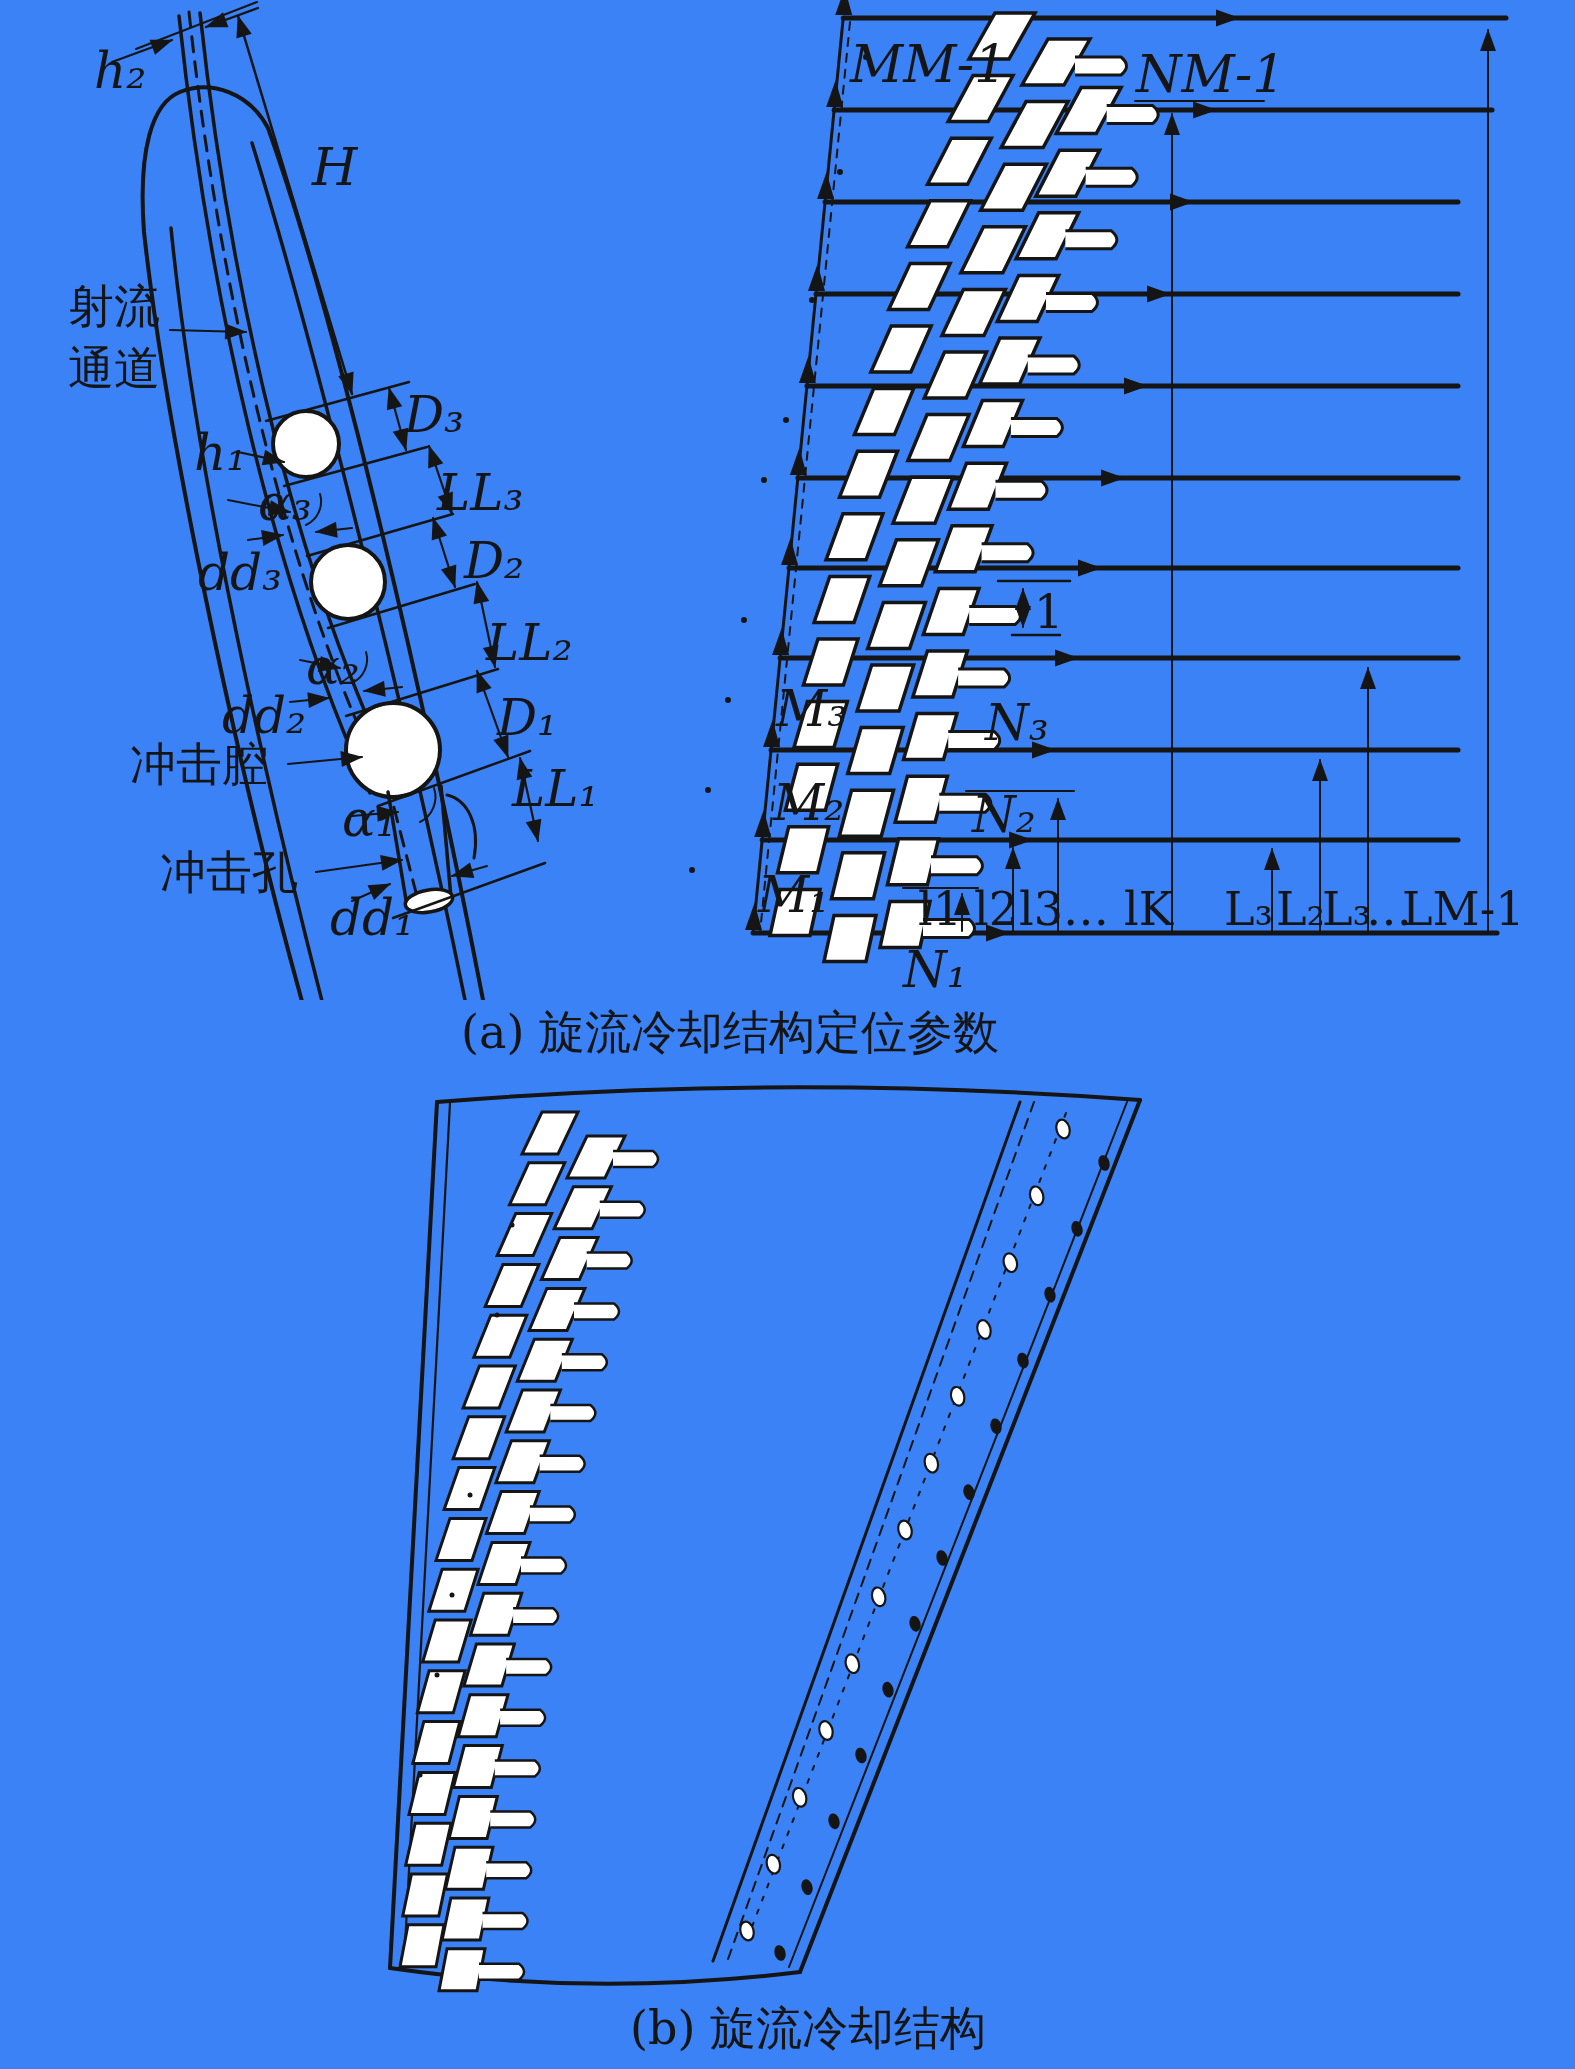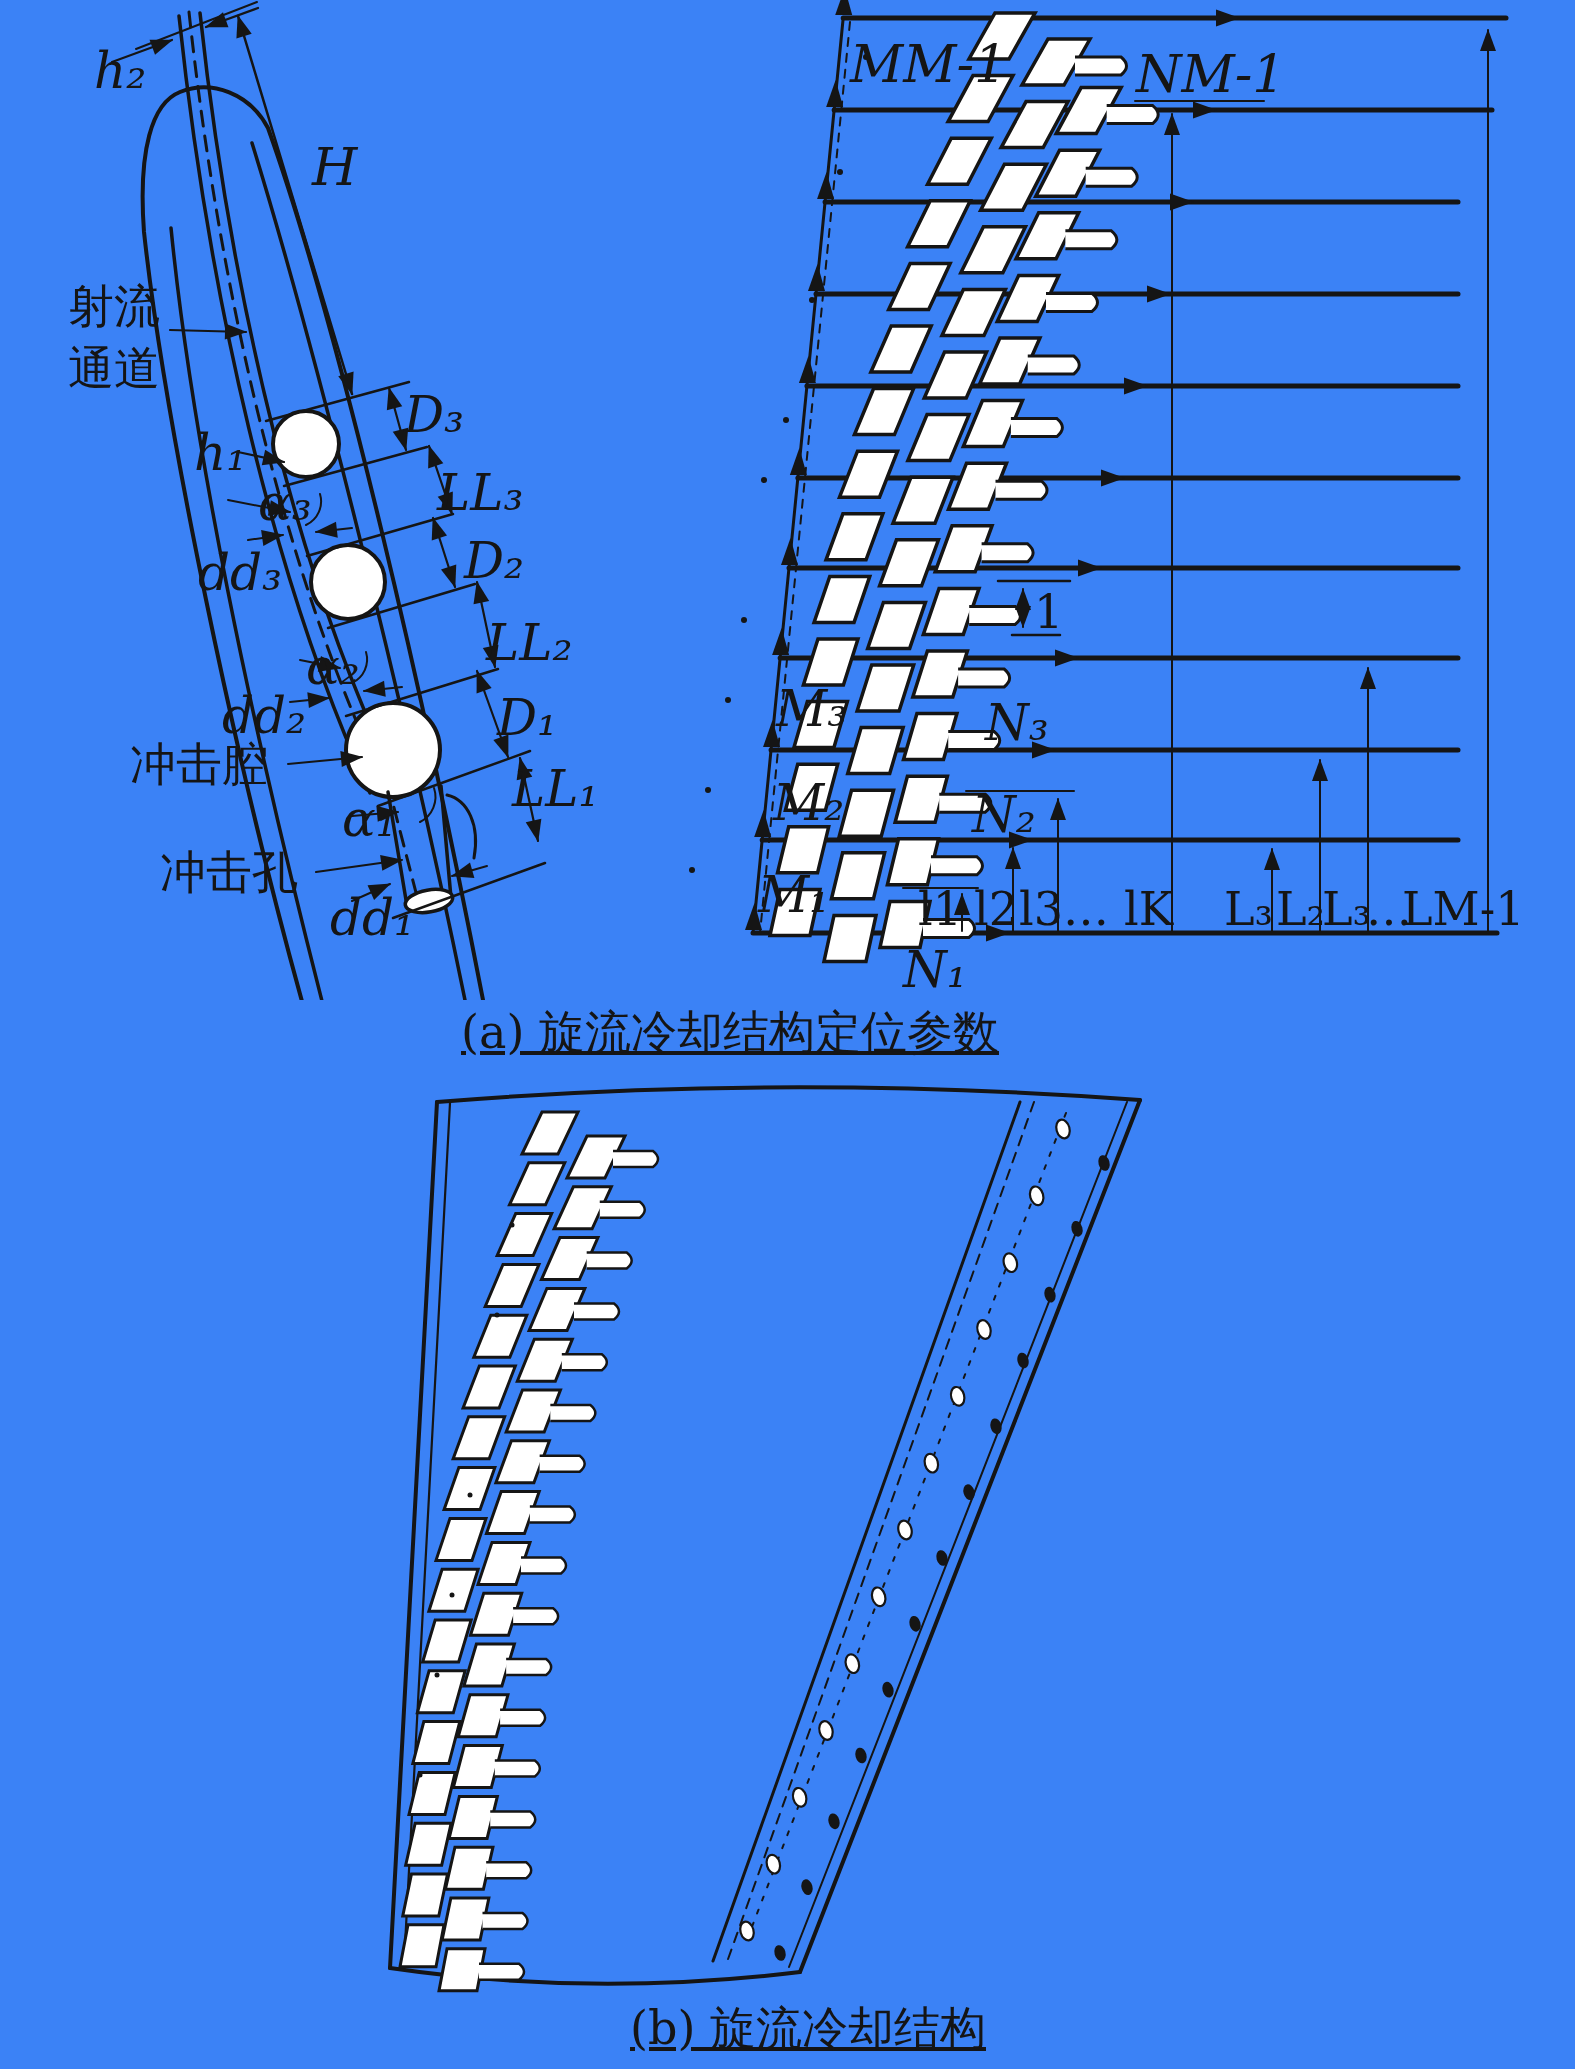--- a/index.html
+++ b/index.html
@@ -14,22 +14,22 @@
   .w5{stroke-width:5;}.w4{stroke-width:4;}.w35{stroke-width:3.5;}
   .w3{stroke-width:3;}.w25{stroke-width:2.5;}.w22{stroke-width:2.2;}.w2{stroke-width:2;}
   .dash{stroke-dasharray:15 10;}
   text{fill:#151515;stroke:none;}
   .it{font:italic 50px "DejaVu Serif",serif;}
   .it52{font:italic 52px "DejaVu Serif",serif;}
   .up{font:46px "DejaVu Serif",serif;}
   .cjk{font:46px "DejaVu Serif",serif;}
   marker path{fill:#151515;stroke:none;}
   .caption{position:absolute;width:1575px;text-align:center;font:46px "DejaVu Serif",serif;color:#151515;}
-  #cap-a{top:1002px;padding-right:115px;box-sizing:border-box;text-decoration:underline;}
-  #cap-b{top:1998px;padding-left:41px;box-sizing:border-box;text-decoration:underline;}
+  #cap-a{top:1002px;padding-right:115px;box-sizing:border-box;}
+  #cap-b{top:1998px;padding-left:41px;box-sizing:border-box;}
 </style>
 </head>
 <body>
 
 <div class="page">
 
   <svg id="fig-a" width="1575" height="1000" viewBox="0 0 1575 1000">
     <defs>
       <marker id="arr" markerWidth="26" markerHeight="20" refX="23" refY="10" orient="auto-start-reverse" markerUnits="userSpaceOnUse">
         <path d="M2,2 L24,10 L2,18 z"></path>

